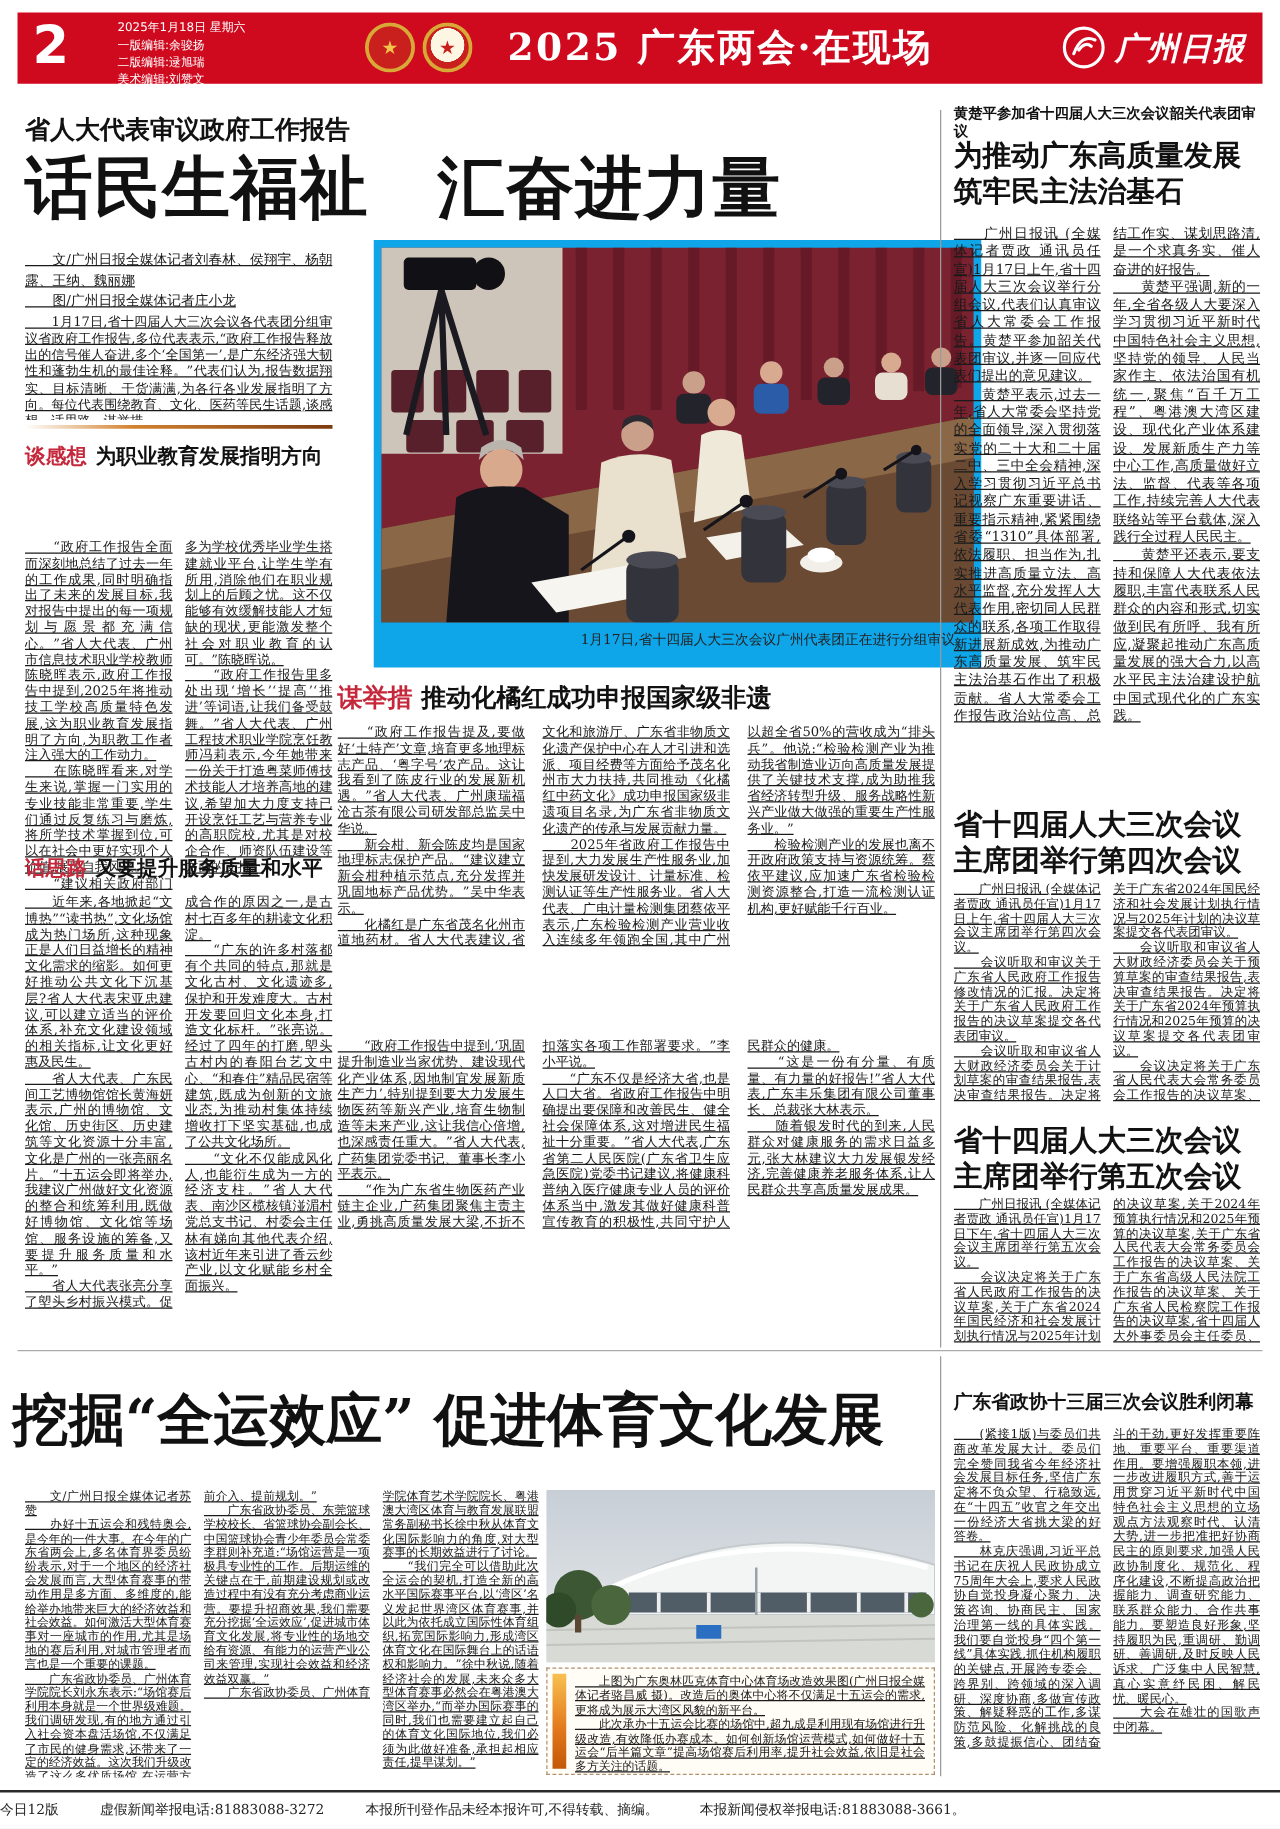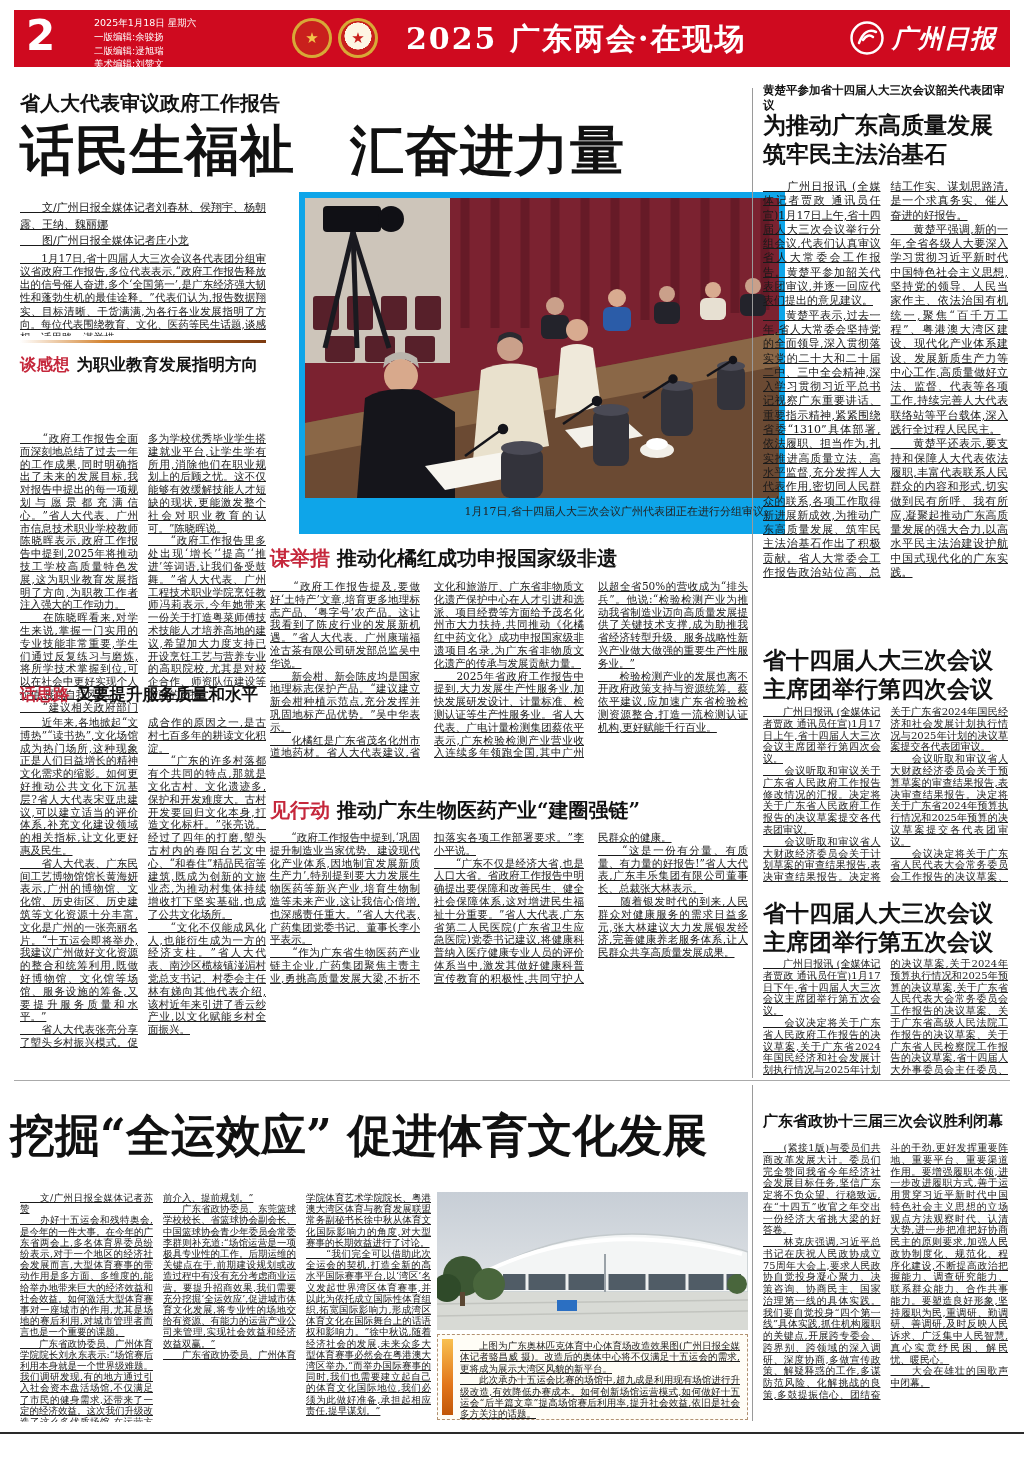--- a/index.html
+++ b/index.html
@@ -214,23 +214,20 @@
 
   <div class="abs sec-head big center s2h">
     <span class="sec-label">谋举措</span><span>推动化橘红成功申报国家级非遗</span>
   </div>
   <div class="abs jtext secbody cols3 s2b">　　“政府工作报告提及,要做好‘土特产’文章,培育更多地理标志产品、‘粤字号’农产品。这让我看到了陈皮行业的发展新机遇。”省人大代表、广州康瑞福沧古茶有限公司研发部总监吴中华说。
 　　新会柑、新会陈皮均是国家地理标志保护产品。“建议建立新会柑种植示范点,充分发挥并巩固地标产品优势。”吴中华表示。
 　　化橘红是广东省茂名化州市道地药材。省人大代表建议,省文化和旅游厅、广东省非物质文化遗产保护中心在人才引进和选派、项目经费等方面给予茂名化州市大力扶持,共同推动《化橘红中药文化》成功申报国家级非遗项目名录,为广东省非物质文化遗产的传承与发展贡献力量。
 　　2025年省政府工作报告中提到,大力发展生产性服务业,加快发展研发设计、计量标准、检测认证等生产性服务业。省人大代表、广电计量检测集团蔡依平表示,广东检验检测产业营业收入连续多年领跑全国,其中广州以超全省50%的营收成为“排头兵”。他说:“检验检测产业为推动我省制造业迈向高质量发展提供了关键技术支撑,成为助推我省经济转型升级、服务战略性新兴产业做大做强的重要生产性服务业。”
 　　检验检测产业的发展也离不开政府政策支持与资源统筹。蔡依平建议,应加速广东省检验检测资源整合,打造一流检测认证机构,更好赋能千行百业。</div>
 
-  <div class="abs sec-head big center s3h">
-    <span class="sec-label">见行动</span><span>推动广东生物医药产业“建圈强链”</span>
-  </div>
   <div class="abs jtext secbody cols3 s3b">　　“政府工作报告中提到,‘巩固提升制造业当家优势、建设现代化产业体系,因地制宜发展新质生产力’,特别提到要大力发展生物医药等新兴产业,培育生物制造等未来产业,这让我信心倍增,也深感责任重大。”省人大代表,广药集团党委书记、董事长李小平表示。
 　　“作为广东省生物医药产业链主企业,广药集团聚焦主责主业,勇挑高质量发展大梁,不折不扣落实各项工作部署要求。”李小平说。
 　　“广东不仅是经济大省,也是人口大省。省政府工作报告中明确提出要保障和改善民生、健全社会保障体系,这对增进民生福祉十分重要。”省人大代表,广东省第二人民医院(广东省卫生应急医院)党委书记建议,将健康科普纳入医疗健康专业人员的评价体系当中,激发其做好健康科普宣传教育的积极性,共同守护人民群众的健康。
 　　“这是一份有分量、有质量、有力量的好报告!”省人大代表,广东丰乐集团有限公司董事长、总裁张大林表示。
 　　随着银发时代的到来,人民群众对健康服务的需求日益多元,张大林建议大力发展银发经济,完善健康养老服务体系,让人民群众共享高质量发展成果。</div>
 
   <div class="abs vrule" style="left:752px;top:88px;height:990px;"></div>
   <div class="abs hrule"></div>
   <div class="abs vrule" style="left:752px;top:1085px;height:336px;"></div>
 
@@ -309,14 +306,15 @@
     <div class="captext jtext">　　上图为广东奥林匹克体育中心体育场改造效果图(广州日报全媒体记者骆昌威 摄)。改造后的奥体中心将不仅满足十五运会的需求,更将成为展示大湾区风貌的新平台。
 　　此次承办十五运会比赛的场馆中,超九成是利用现有场馆进行升级改造,有效降低办赛成本。如何创新场馆运营模式,如何做好十五运会“后半篇文章”提高场馆赛后利用率,提升社会效益,依旧是社会多方关注的话题。</div>
   </div>
 
   <div class="abs cppcchead center">广东省政协十三届三次会议胜利闭幕</div>
   <div class="abs jtext cols2 cppccbody">　　(紧接1版)与委员们共商改革发展大计。委员们完全赞同我省今年经济社会发展目标任务,坚信广东定将不负众望、行稳致远,在“十四五”收官之年交出一份经济大省挑大梁的好答卷。
 　　林克庆强调,习近平总书记在庆祝人民政协成立75周年大会上,要求人民政协自觉投身凝心聚力、决策咨询、协商民主、国家治理第一线的具体实践。我们要自觉投身“四个第一线”具体实践,抓住机构履职的关键点,开展跨专委会、跨界别、跨领域的深入调研、深度协商,多做宣传政策、解疑释惑的工作,多谋防范风险、化解挑战的良策,多鼓提振信心、团结奋斗的干劲,更好发挥重要阵地、重要平台、重要渠道作用。要增强履职本领,进一步改进履职方式,善于运用贯穿习近平新时代中国特色社会主义思想的立场观点方法观察时代、认清大势,进一步把准把好协商民主的原则要求,加强人民政协制度化、规范化、程序化建设,不断提高政治把握能力、调查研究能力、联系群众能力、合作共事能力。要塑造良好形象,坚持履职为民,重调研、勤调研、善调研,及时反映人民诉求、广泛集中人民智慧,真心实意纾民困、解民忧、暖民心。
 　　大会在雄壮的国歌声中闭幕。</div>
 
   <div class="abs footrule"></div>
+  <div class="abs foottext center">今日12版　　　虚假新闻举报电话:81883088-3272　　　本报所刊登作品未经本报许可,不得转载、摘编。　　　本报新闻侵权举报电话:81883088-3661。</div>
 
 </div>
 
 </body></html>

